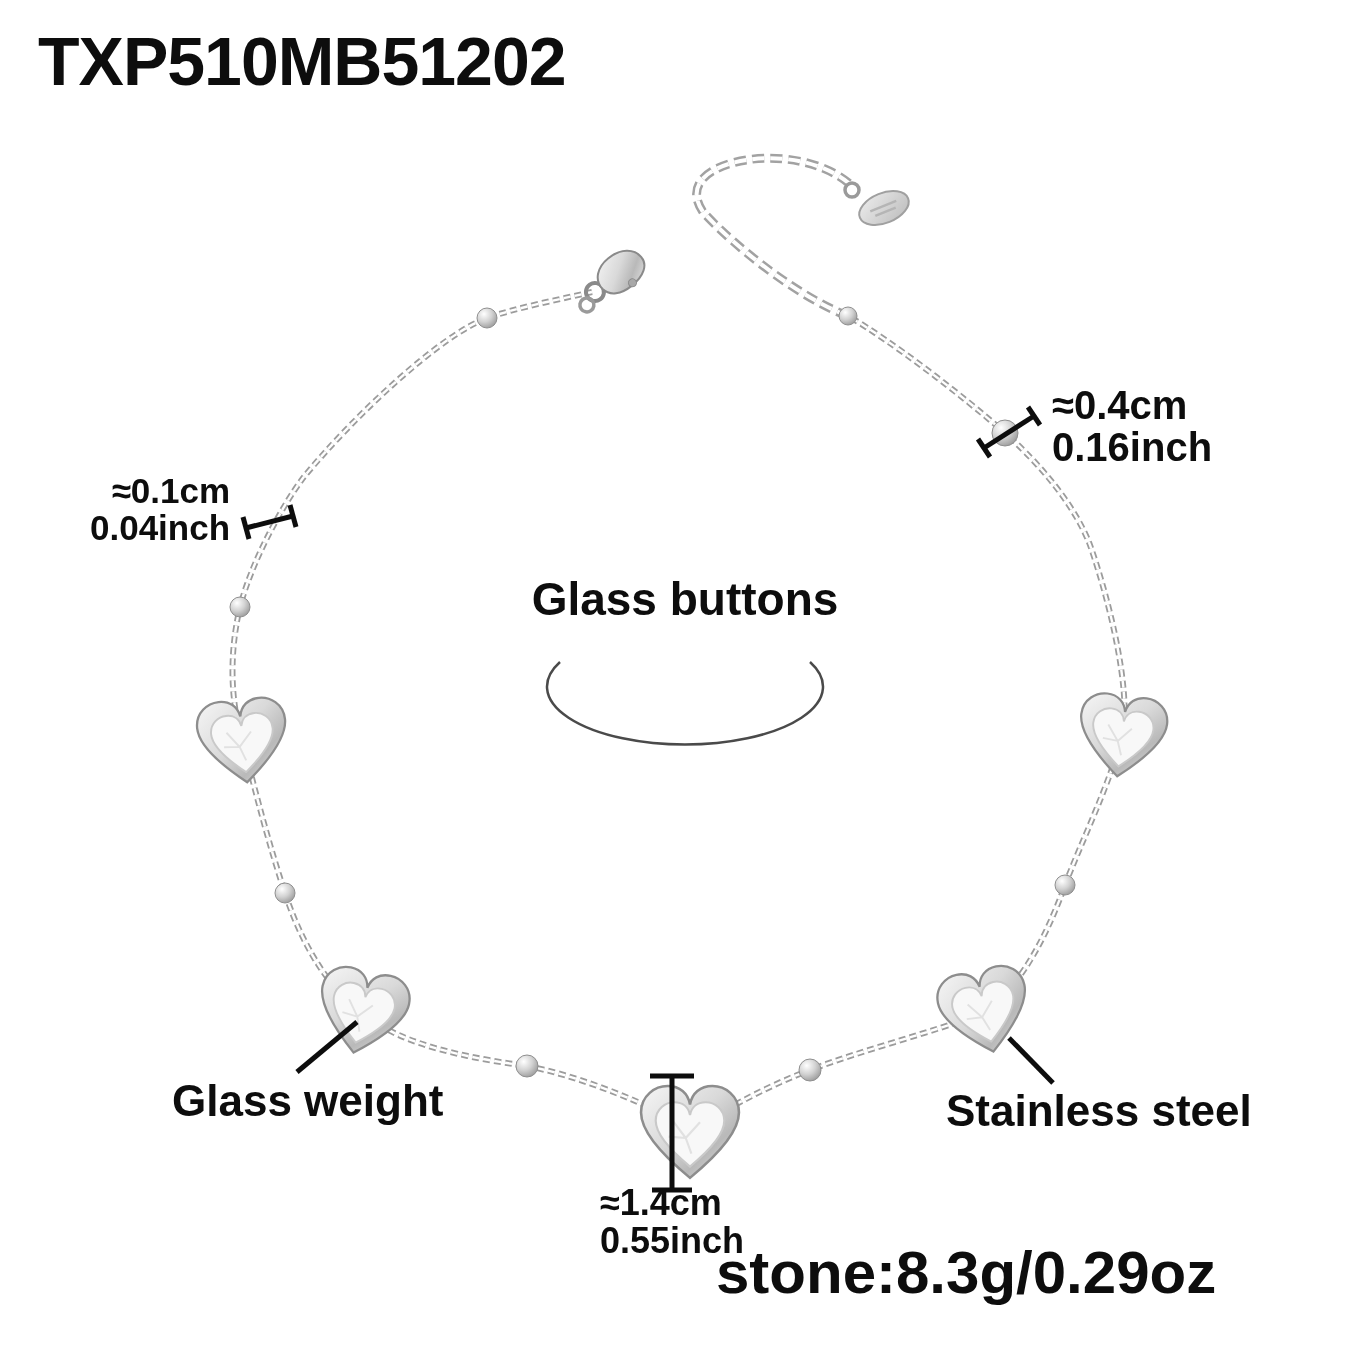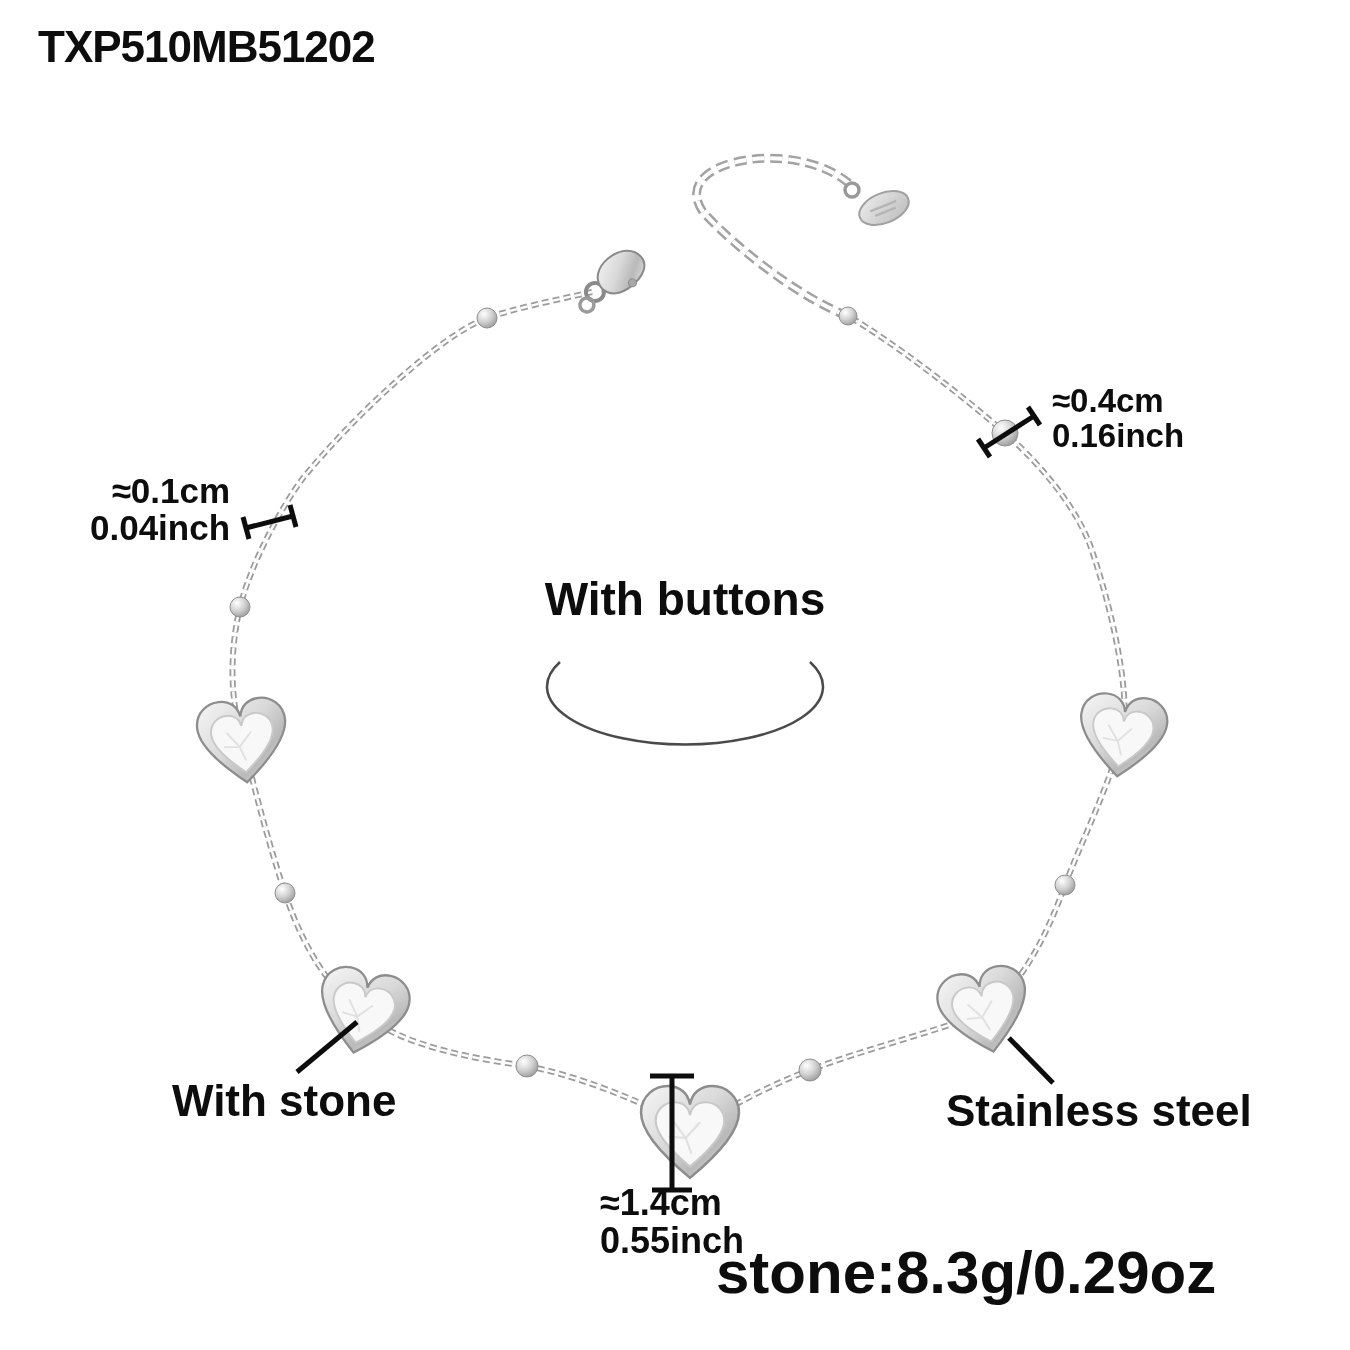--- a/index.html
+++ b/index.html
@@ -2,24 +2,24 @@
 <html><head>
 <meta charset="utf-8">
 <style>
   html,body{margin:0;padding:0;}
   body{
     width:1350px;height:1350px;position:relative;background:#ffffff;
     font-family:"Liberation Sans", sans-serif;color:#0d0d0d;overflow:hidden;
   }
   .abs{position:absolute;}
   .title{
-    left:38px;top:22px;font-size:44px;font-weight:700;letter-spacing:-1px;
+    left:38px;top:22px;font-size:68px;font-weight:700;letter-spacing:-1px;
   }
   .annot{font-weight:700;line-height:1.06;}
-  .annot-bead{left:1052px;top:384px;font-size:33px;}
+  .annot-bead{left:1052px;top:384px;font-size:40px;}
   .annot-chain{left:90px;top:472px;font-size:35px;text-align:right;}
   .with-buttons{
     left:685px;top:572px;transform:translateX(-50%);
     font-size:46px;font-weight:700;white-space:nowrap;
   }
   .len-block{
     left:685px;top:632px;transform:translateX(-50%);
     font-size:38px;font-weight:700;line-height:40px;text-align:center;white-space:nowrap;
   }
   .label-glass{left:172px;top:1076px;font-size:44px;font-weight:700;white-space:nowrap;}
@@ -156,26 +156,26 @@
 <div class="abs annot annot-bead">
   <div>≈0.4cm</div>
   <div>0.16inch</div>
 </div>
 
 <div class="abs annot annot-chain">
   <div>≈0.1cm</div>
   <div>0.04inch</div>
 </div>
 
-<div class="abs with-buttons">With buttons</div>
+<div class="abs with-buttons">Glass buttons</div>
 
 <div class="abs len-block">
 </div>
 
-<div class="abs label-glass">With stone</div>
+<div class="abs label-glass">Glass weight</div>
 
 <div class="abs label-steel">Stainless steel</div>
 
 <div class="abs annot annot-heart">
   <div>≈1.4cm</div>
   <div>0.55inch</div>
 </div>
 
 <div class="abs weight">stone:8.3g/0.29oz</div>
 

